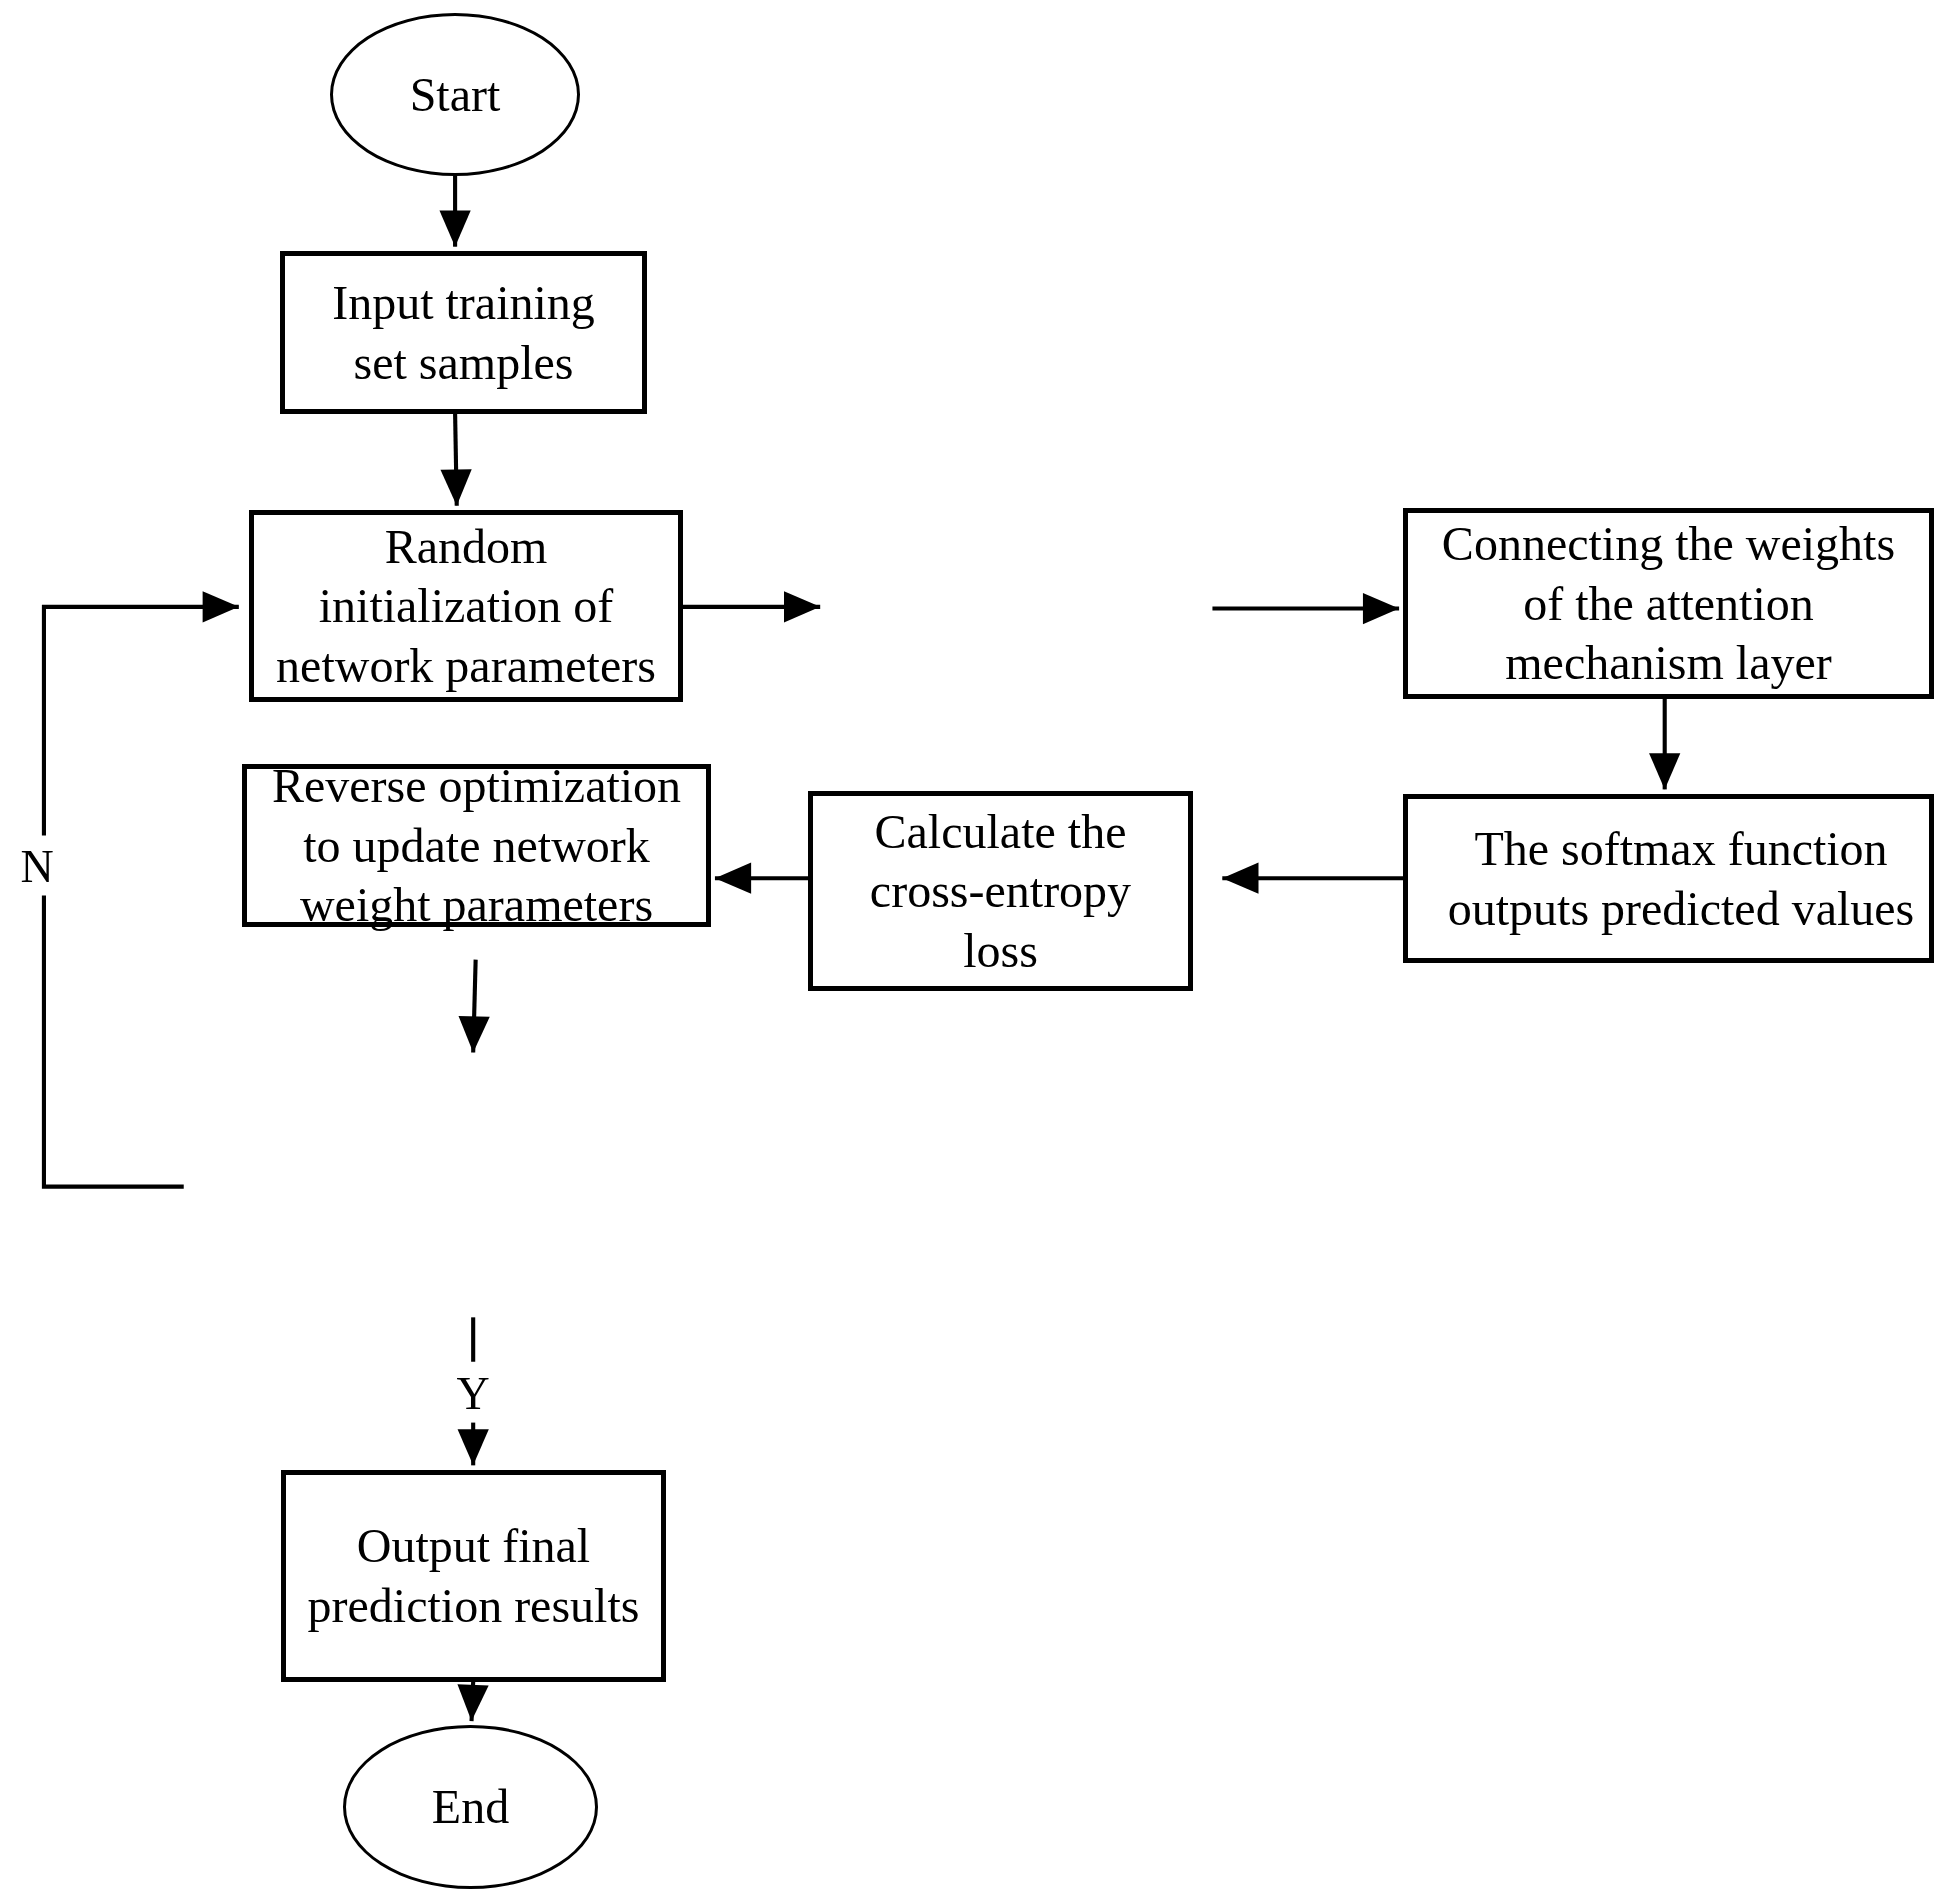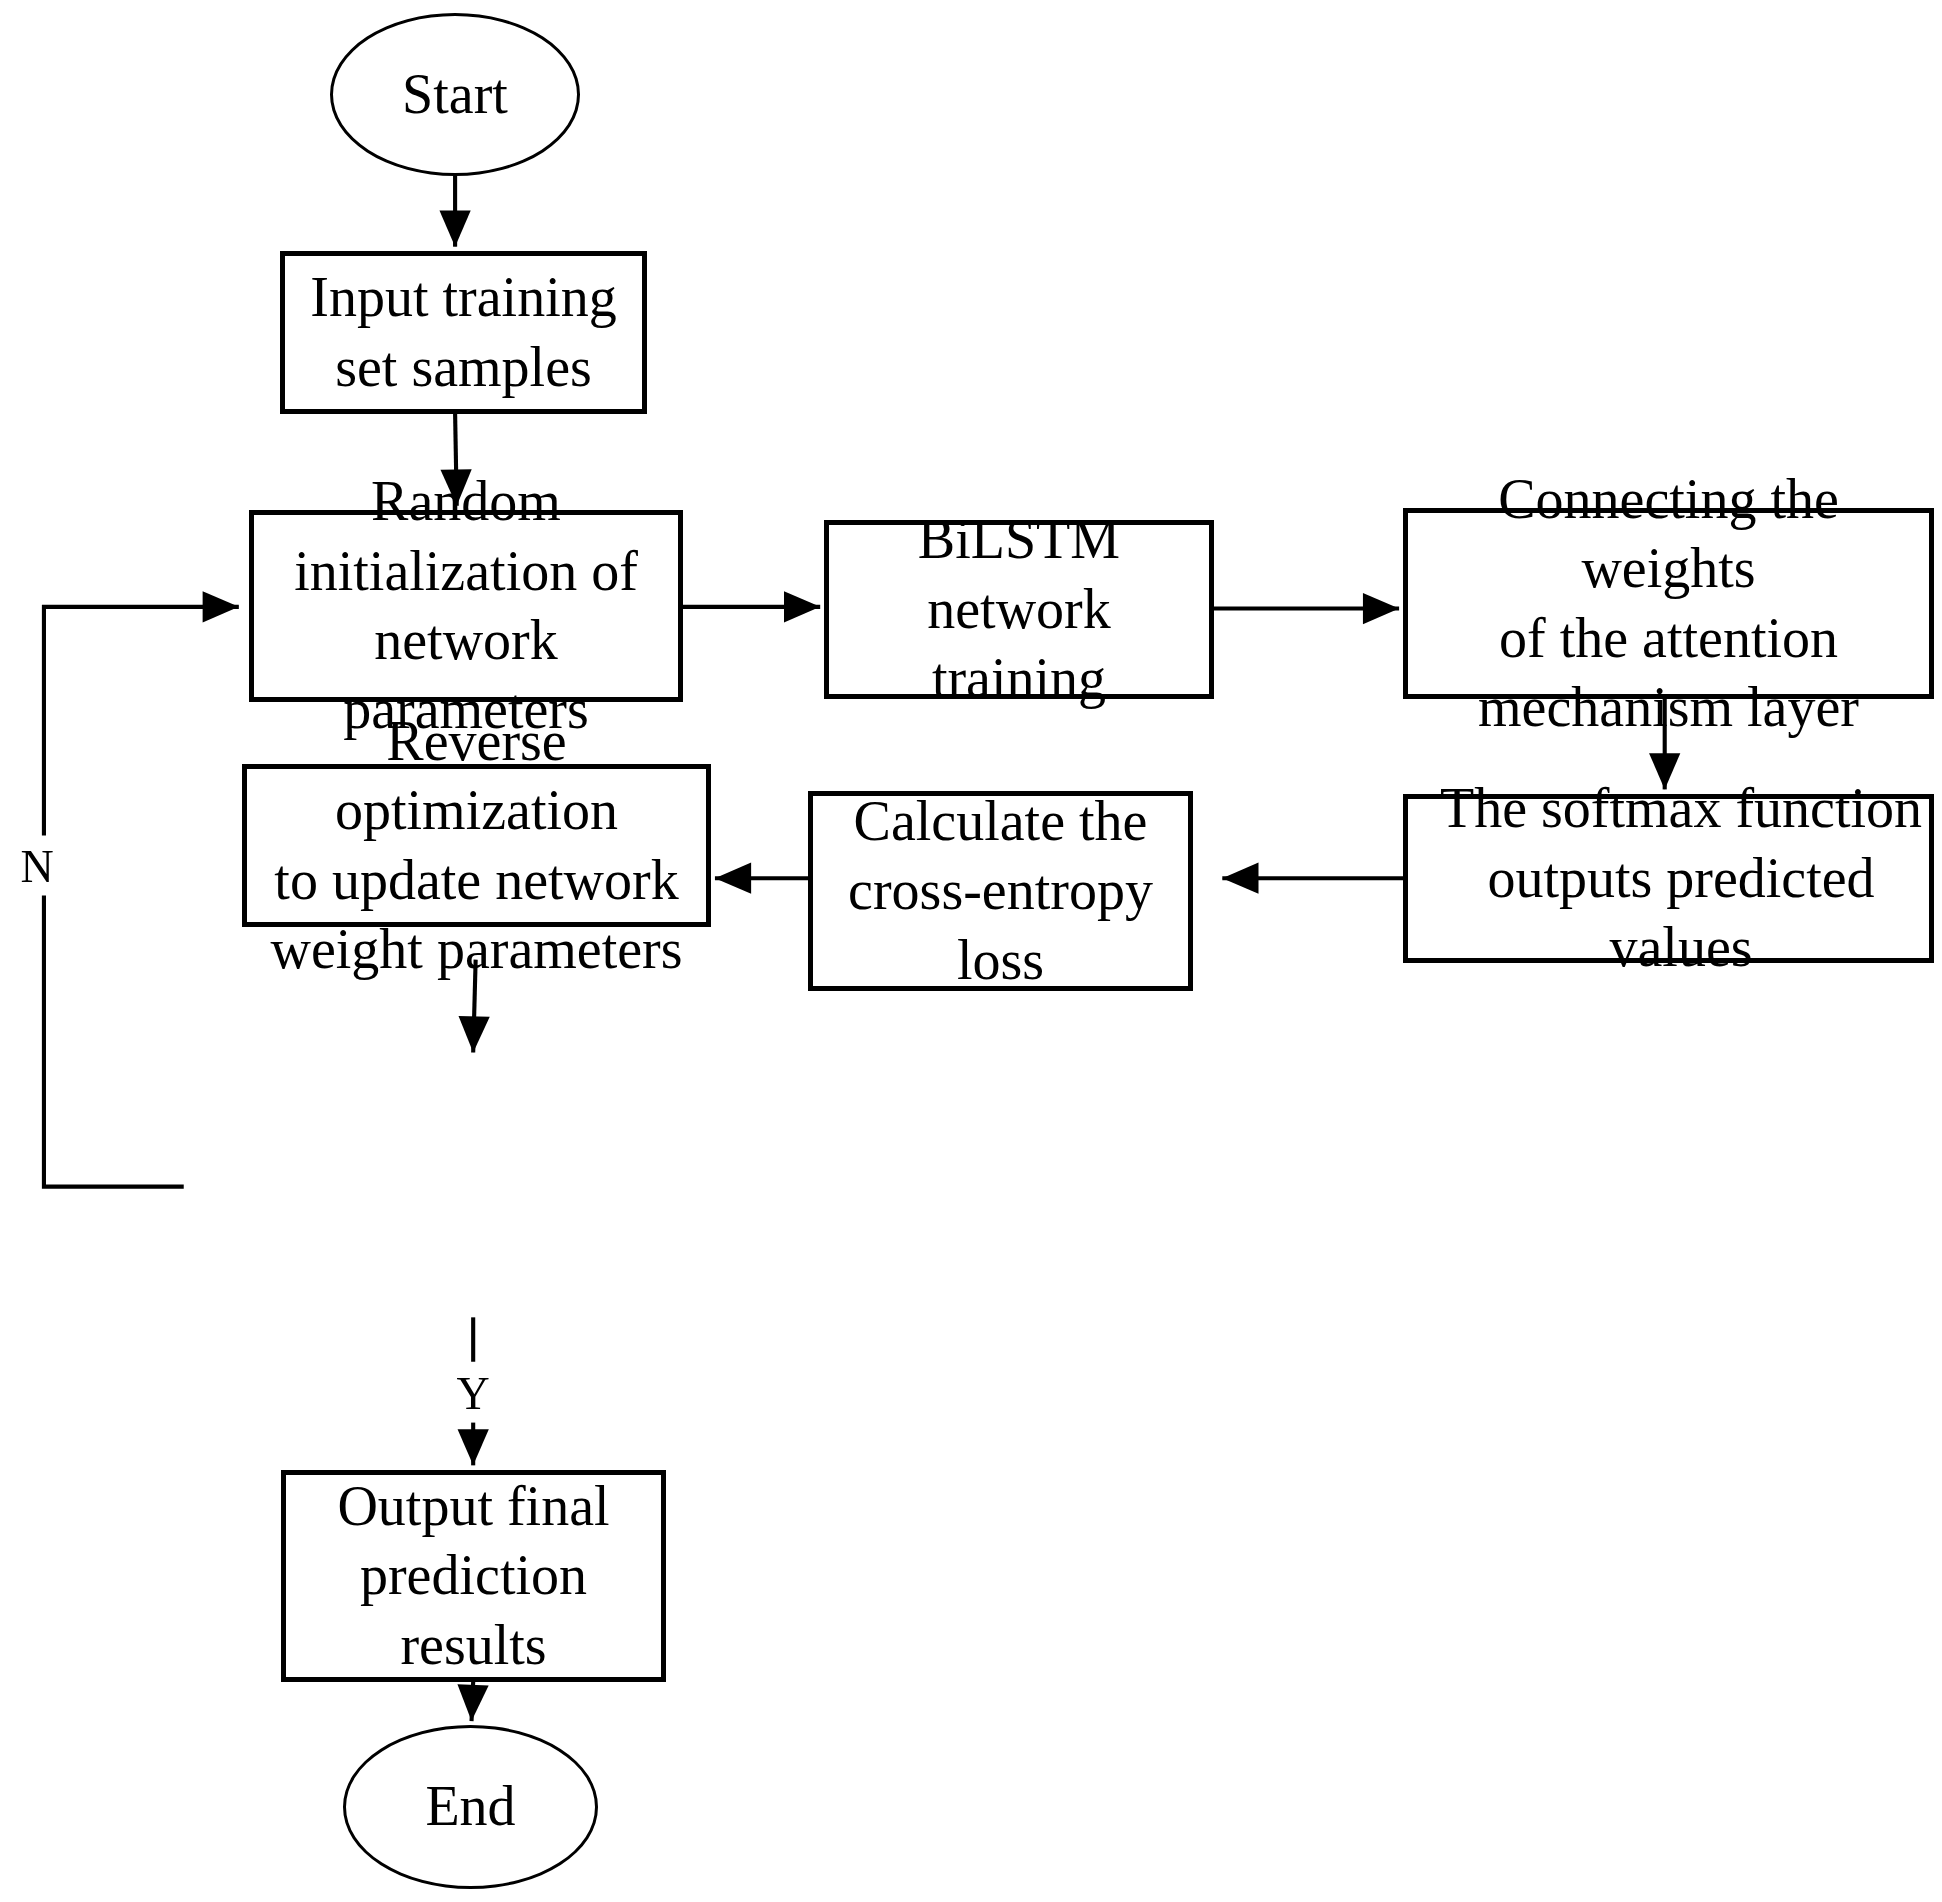--- a/index.html
+++ b/index.html
@@ -26,21 +26,21 @@
     stroke: #000000;
     stroke-width: 5;
     fill: none;
   }
   .node {
     position: absolute;
     display: flex;
     align-items: center;
     justify-content: flex-end;
     text-align: center;
-    font-size: 56px;
+    font-size: 48px;
     line-height: 1.24;
   }
   .node .label {
     white-space: pre-line;
     display: block;
     width: 100%;
   }
   .rect {
     border: 5px solid #000000;
     background: #ffffff;
@@ -130,24 +130,20 @@
     <span class="label">Input training
 set samples</span>
   </div>
 
   <div class="node rect" style="left:249px; top:510px; width:434px; height:192px;">
     <span class="label">Random
 initialization of
 network parameters</span>
   </div>
 
-  <div class="node rect" style="left:824px; top:520px; width:390px; height:179px;">
-    <span class="label">BiLSTM network
-training</span>
-  </div>
 
   <div class="node rect" style="left:1403px; top:508px; width:531px; height:191px;">
     <span class="label">Connecting the weights
 of the attention
 mechanism layer</span>
   </div>
 
   <div class="node rect" style="left:1403px; top:794px; width:531px; height:169px;padding-left:25px;">
     <span class="label">The softmax function
 outputs predicted values</span>

